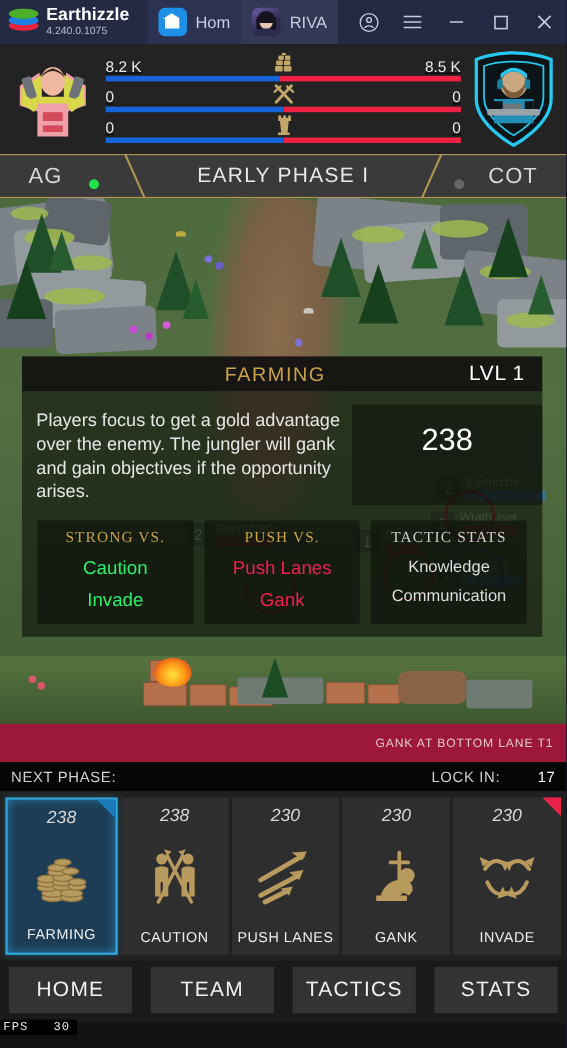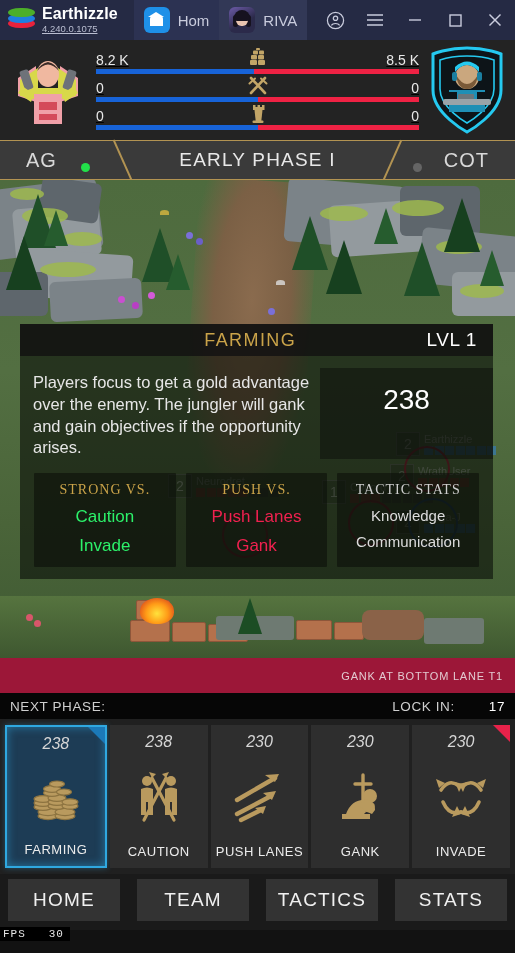--- a/index.html
+++ b/index.html
@@ -11,21 +11,21 @@
     position:relative; }
   #bs-logo-wrap { display:flex; align-items:center; padding-left:8px; gap:7px; }
   .bs-stack { width:27px; height:24px; position:relative; }
   .bs-stack i { position:absolute; left:0; width:27px; height:9px; border-radius:50%/55%;
     display:block; }
   .bs-l1 { top:11px; background:#e8223c; }
   .bs-l2 { top:6px;  background:#1f7fe0; }
   .bs-l3 { top:0px;  background:#4caf2a; }
   #bs-text { line-height:1; }
   #bs-name { color:#fff; font-size:16px; font-weight:bold; letter-spacing:.1px; }
-  #bs-ver { color:#b9bdd0; font-size:9.5px; margin-top:2px;text-decoration:underline; }
+  #bs-ver { color:#b9bdd0; font-size:9.5px; margin-top:2px; }
 
   .tab { height:40px; display:flex; align-items:center; gap:8px; padding:0 10px;
     cursor:default; }
   #tab-home { margin-left:16px; background:#2c3252; }
   #tab-game { background:#323856; }
   .tab-ico { width:26px; height:26px; border-radius:6px; flex:none; position:relative;
     overflow:hidden; }
   #ico-home { background:#1e90e8; display:flex; align-items:center; justify-content:center; }
   #ico-home .house { width:13px; height:10px; background:#fff;
     border-radius:3px 3px 0 0; position:relative; top:1px; }

